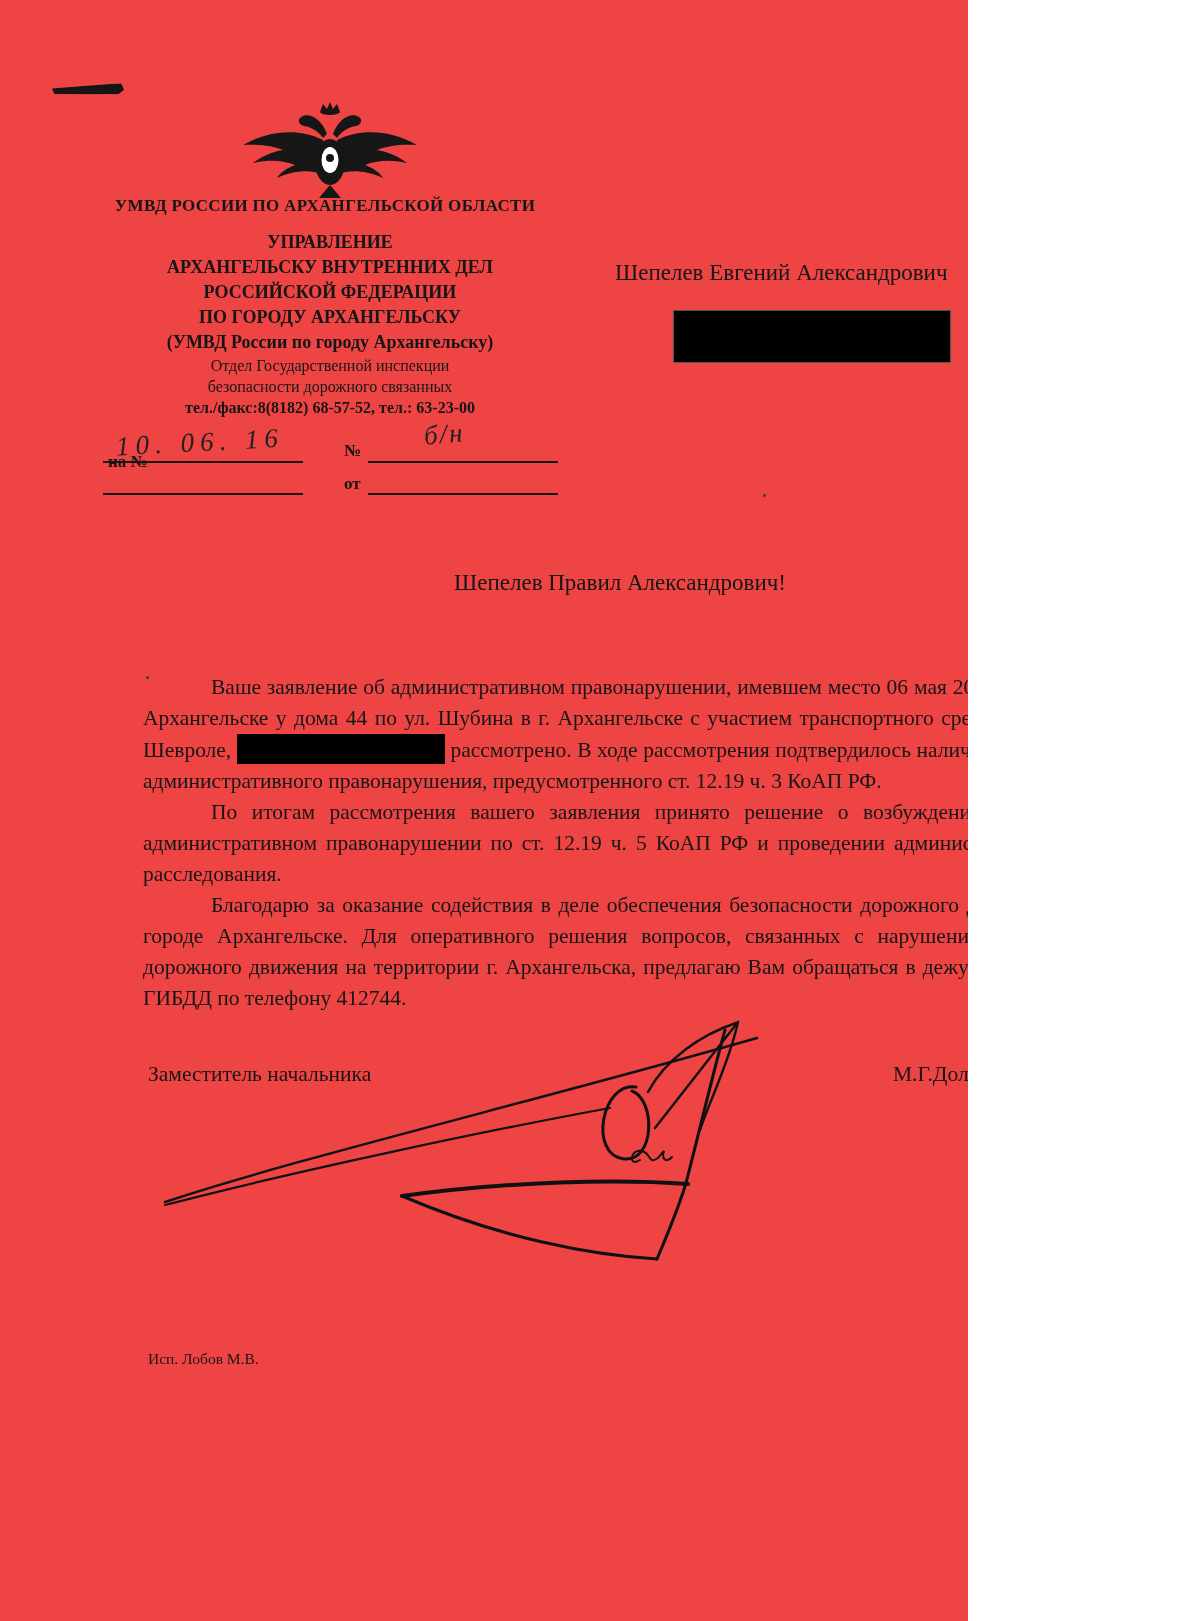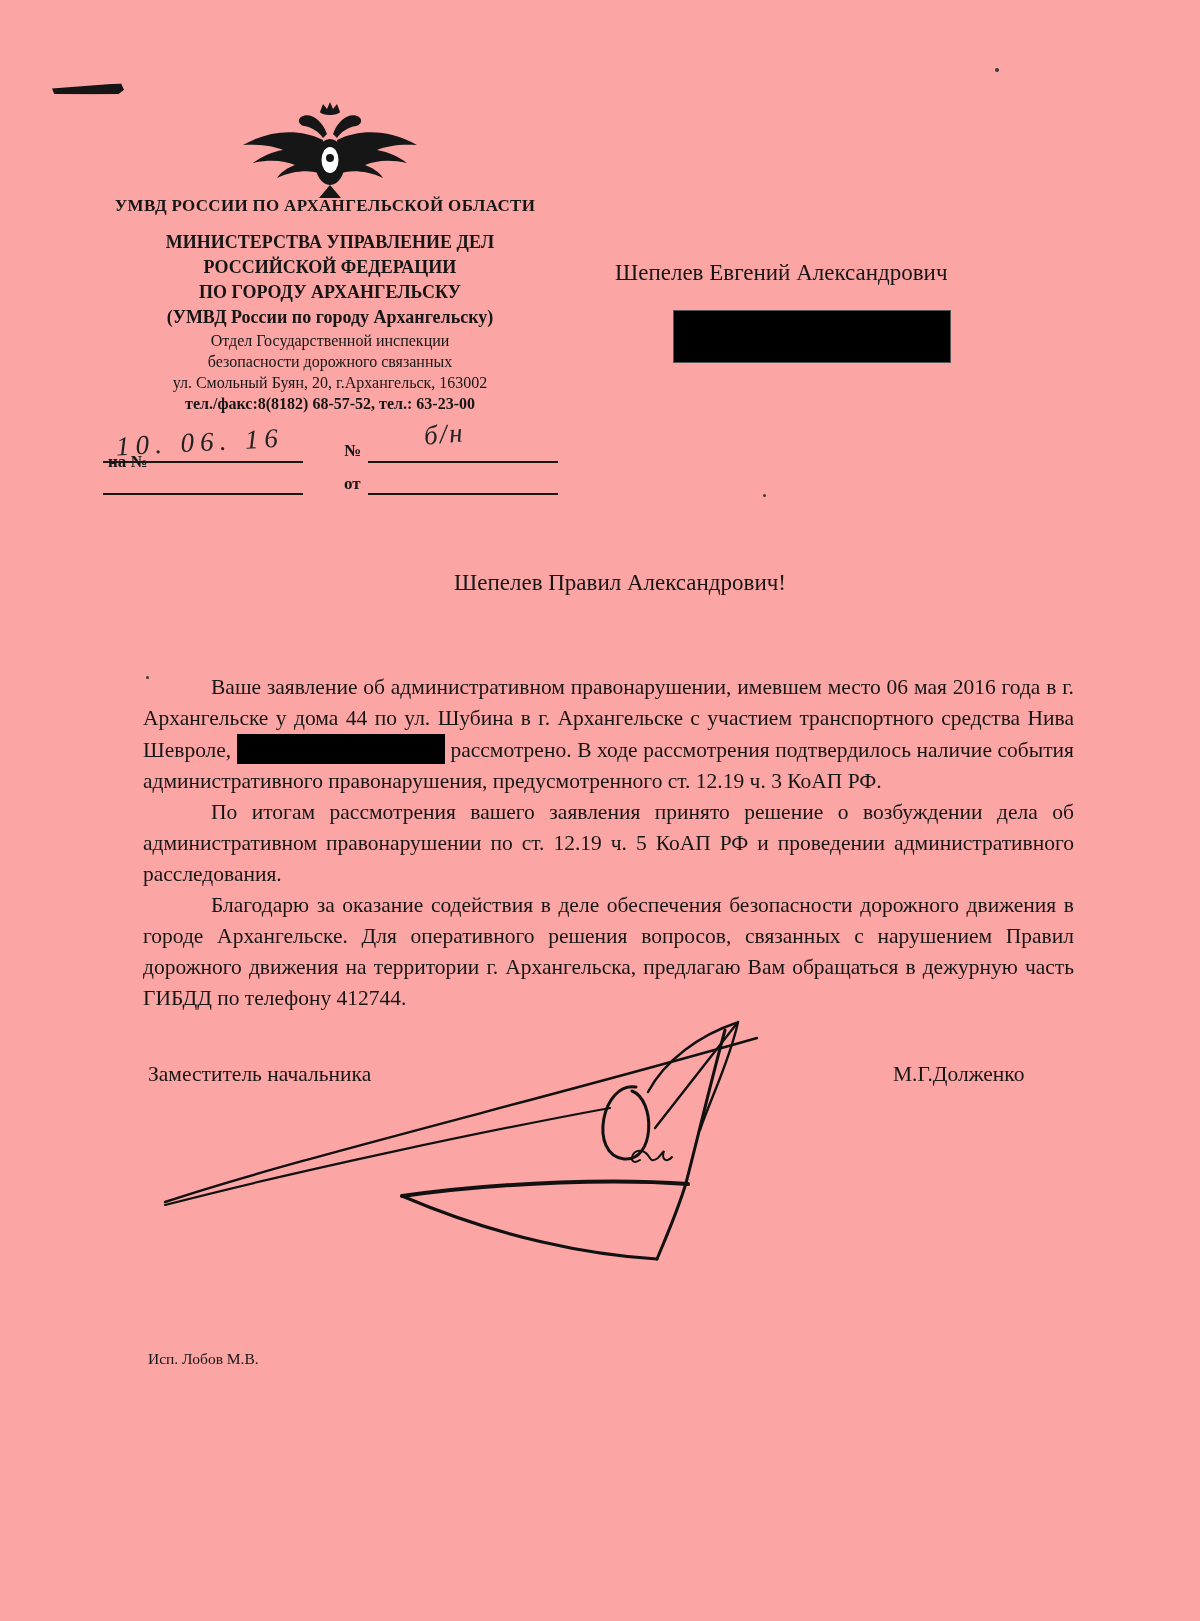--- a/index.html
+++ b/index.html
@@ -1,18 +1,18 @@
 <!DOCTYPE html>
 <html><head>
 <meta charset="utf-8">
 <style>
   * { margin:0; padding:0; box-sizing:border-box; }
   html,body { background:#ffffff; }
   .page {
-    position:relative; width:1200px; height:1621px; background:#fca5a5;
+    position:relative; width:968px; height:1621px; background:#ef4444;
     font-family:"Liberation Serif", serif; color:#161616; overflow:hidden;
   }
   
   .smudge { position:absolute; left:52px; top:84px; width:72px; height:11px;
     background:#151515; transform:rotate(-1.2deg);
     clip-path:polygon(0 35%,96% 0,100% 60%,92% 100%,3% 85%); }
   .speck { position:absolute; background:#3a3a3a; border-radius:50%; }
   
   .emblem { position:absolute; left:233px; top:100px; width:188px; height:100px; }
   
@@ -71,27 +71,27 @@
       <ellipse cx="97" cy="62" rx="15" ry="23"></ellipse>
       <path d="M97,85 L86,98 L108,98 Z"></path>
     </g>
     <ellipse cx="97" cy="60" rx="8.5" ry="13" fill="#ffffff"></ellipse>
     <circle cx="97" cy="58" r="4" fill="#161616"></circle>
   </svg>
 
   <div class="org-region">УМВД РОССИИ ПО АРХАНГЕЛЬСКОЙ ОБЛАСТИ</div>
 
   <div class="org-block">
-    <div class="org-bold">МИНИСТЕРСТВА УПРАВЛЕНИЕ ДЕЛ</div>
+    <div class="org-bold">УПРАВЛЕНИЕ</div>
+    <div class="org-bold">АРХАНГЕЛЬСКУ ВНУТРЕННИХ ДЕЛ</div>
     <div class="org-bold">РОССИЙСКОЙ ФЕДЕРАЦИИ</div>
     <div class="org-bold">ПО ГОРОДУ АРХАНГЕЛЬСКУ</div>
     <div class="org-bold">(УМВД России по  городу Архангельску)</div>
     <div class="org-reg">Отдел Государственной инспекции</div>
     <div class="org-reg">безопасности дорожного связанных</div>
-    <div class="org-reg">ул. Смольный Буян, 20, г.Архангельск, 163002</div>
     <div class="org-phone">тел./факс:8(8182) 68-57-52, тел.: 63-23-00</div>
   </div>
 
   <div class="hw hw-date">10. 06. 16</div>
   <div class="u-line" style="left:103px;top:461px;width:200px;"></div>
   <div class="ref-label" style="left:344px;top:441px;">№</div>
   <div class="hw hw-num">б/н</div>
   <div class="u-line" style="left:368px;top:461px;width:190px;"></div>
   <div class="ref-label" style="left:108px;top:452px;">на №</div>
   <div class="u-line" style="left:103px;top:493px;width:200px;"></div>

